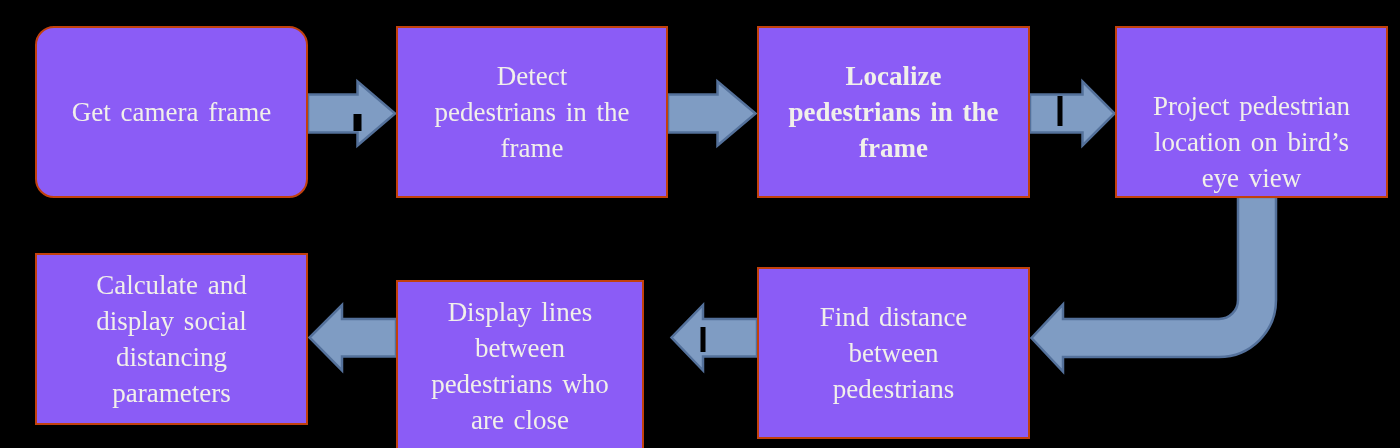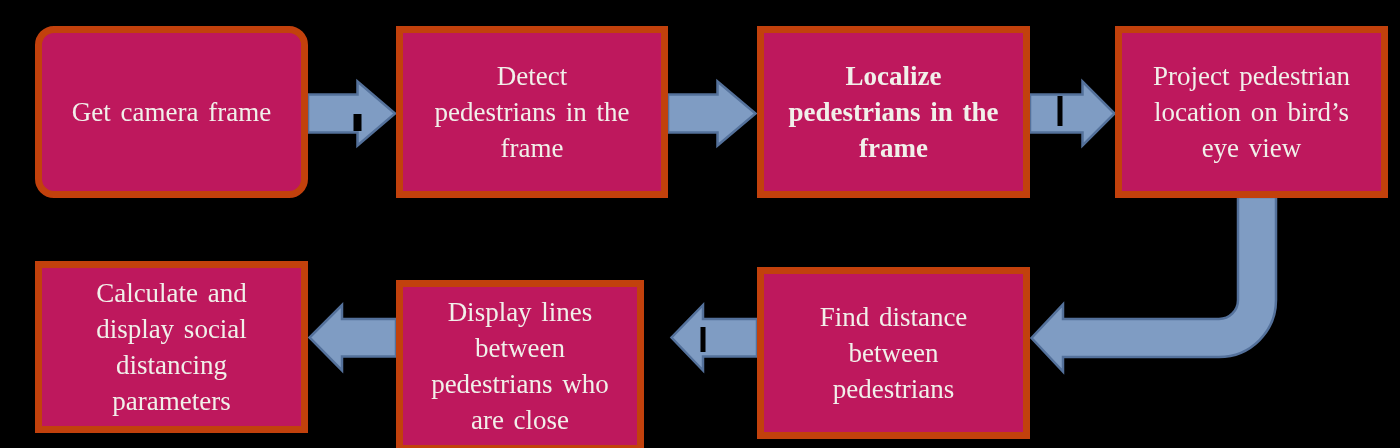--- a/index.html
+++ b/index.html
@@ -17,44 +17,44 @@
   }
   svg.arrow-layer {
     position: absolute;
     left: 0;
     top: 0;
     width: 1400px;
     height: 448px;
   }
   .step {
     position: absolute;
-    background: #be185d;
-    border: 7px solid #c2410c;
+    background: #8b5cf6;
+    border: 2px solid #c2410c;
     box-sizing: border-box;
     display: flex;
     align-items: center;
     justify-content: center;
     text-align: center;
   }
   .step-label {
     white-space: pre-line;
     color: #f1f0ea;
     font-size: 27px;
     line-height: 36px;
     word-spacing: 3px;
     padding: 0 6px;
   }
   
   .b0 { left: 35px;   top: 26px;  width: 273px; height: 172px; border-radius: 19px; }
   .b1 { left: 396px;  top: 26px;  width: 272px; height: 172px; }
   .b2 { left: 757px;  top: 26px;  width: 273px; height: 172px; font-weight: bold; }
-  .b3 { left: 1115px; top: 26px;  width: 273px; height: 172px; }
+  .b3 { left: 1115px; top: 26px;  width: 273px; height: 172px; align-items: flex-end; }
   .b4 { left: 757px;  top: 253px; width: 273px; height: 172px; margin-top: 14px; }
   .b5 { left: 396px;  top: 253px; width: 248px; height: 172px; margin-top: 27px; }
-  .b6 { left: 35px;   top: 253px; width: 273px; height: 172px; margin-top: 8px; }
+  .b6 { left: 35px;   top: 253px; width: 273px; height: 172px; }
 </style>
 </head>
 <body>
 
 <div class="stage">
 
   <svg class="arrow-layer" viewBox="0 0 1400 448" xmlns="http://www.w3.org/2000/svg">
     <g fill="#7f9cc3" stroke="#54719b" stroke-width="2.5" stroke-linejoin="miter">
       <path d="M 308 94.5 H 357.5 V 81.5 L 395 113.5 L 357.5 145.5 V 132.5 H 308 Z"></path>
       <path d="M 668 94.5 H 717.5 V 81.5 L 755.5 113.5 L 717.5 145.5 V 132.5 H 668 Z"></path>

